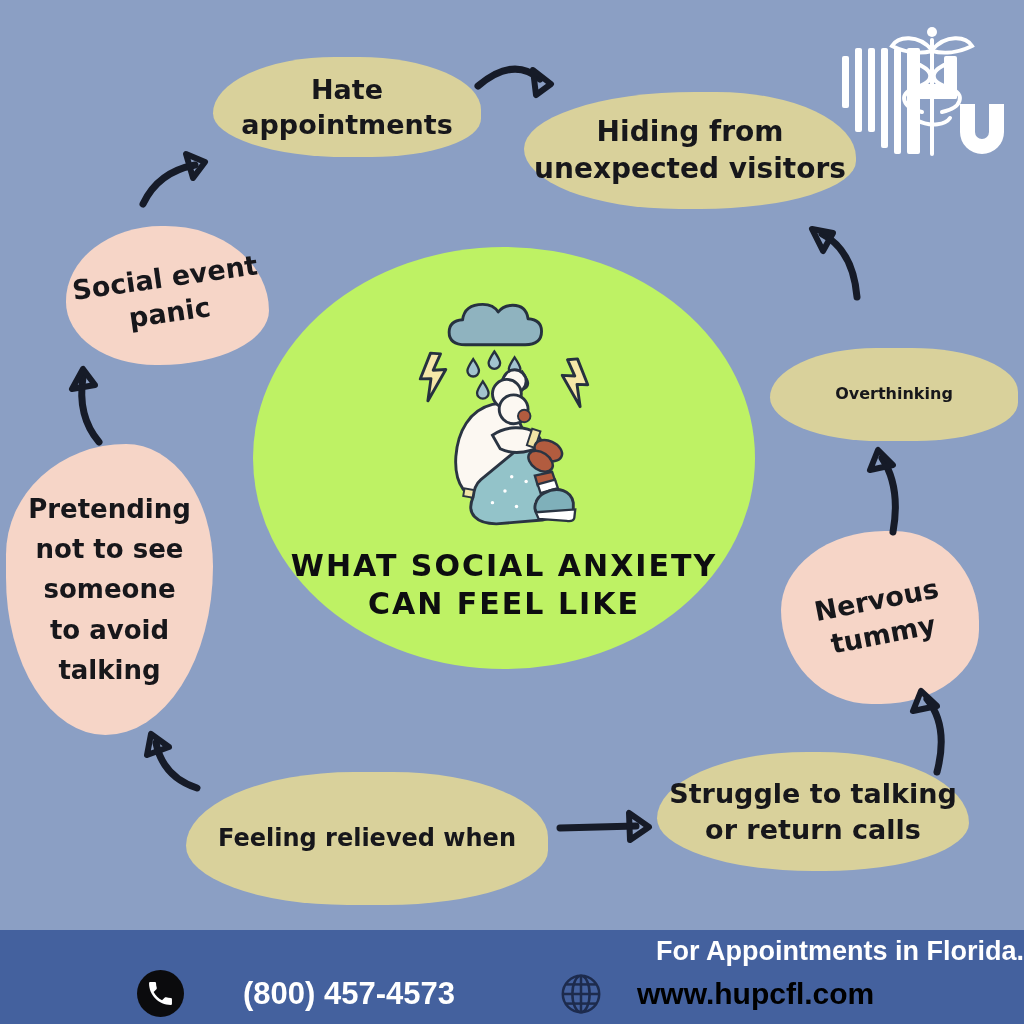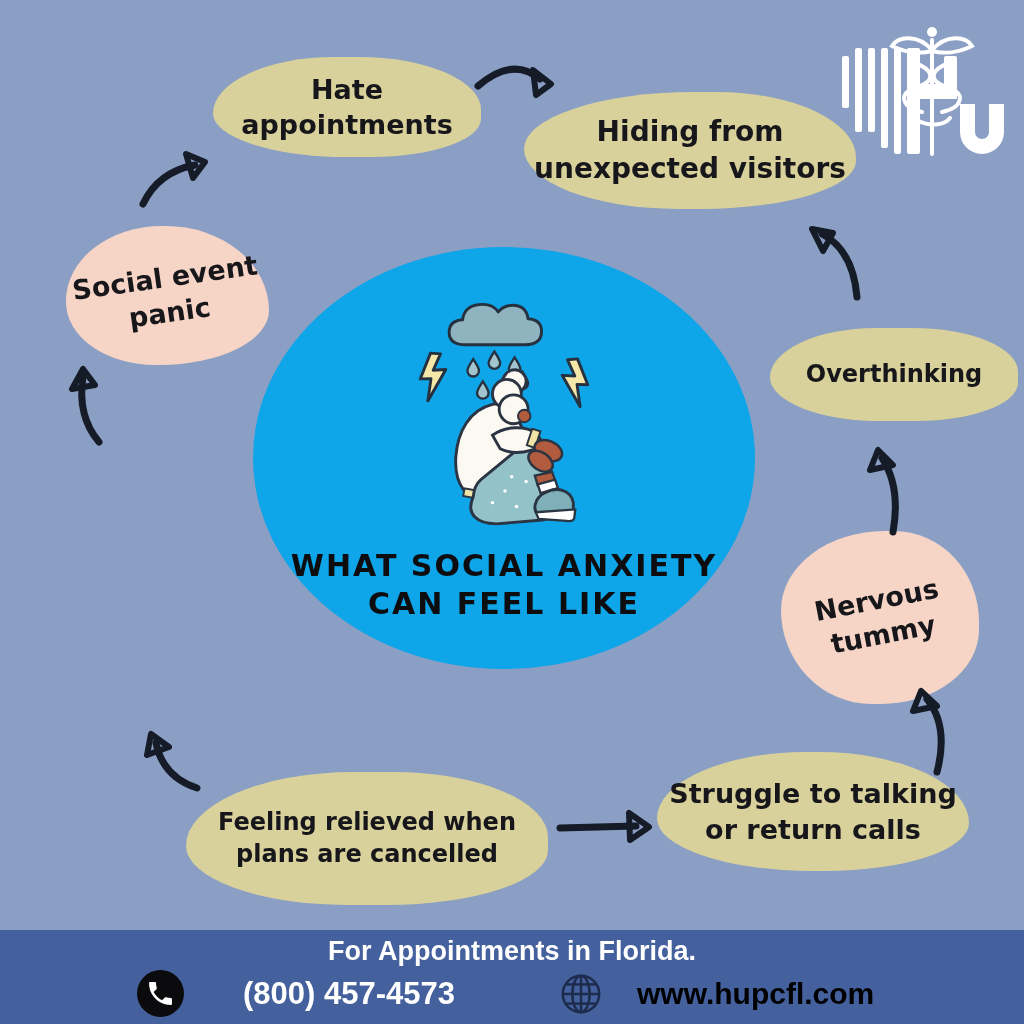--- a/index.html
+++ b/index.html
@@ -14,55 +14,55 @@
     text-align:center;font-weight:600;line-height:1.3;
   }
   .bubble .lines span{display:block;}
   .khaki{background:#d9d19b;}
   .pink{background:#f6d5c7;}
 
   #b-hate{left:213px;top:57px;width:268px;height:100px;font-size:27px;
     border-radius:50% 50% 45% 55% / 62% 58% 42% 48%;}
   #b-hiding{left:524px;top:92px;width:332px;height:117px;font-size:28px;
     border-radius:55% 45% 50% 50% / 52% 60% 44% 55%;}
-  #b-overthink{left:770px;top:328px;width:248px;height:93px;font-size:24px;
+  #b-overthink{left:770px;top:348px;width:248px;height:93px;font-size:16px;
     border-radius:50% 50% 48% 52% / 62% 55% 48% 55%;}
   #b-nervous{left:781px;top:531px;width:198px;height:173px;font-size:27px;
     border-radius:55% 45% 52% 48% / 48% 55% 45% 57%;}
   #b-nervous .lines{transform:rotate(-11deg);}
   #b-struggle{left:657px;top:752px;width:312px;height:119px;font-size:27px;
     border-radius:50% 50% 48% 52% / 58% 62% 42% 46%;}
   #b-relieved{left:186px;top:772px;width:362px;height:133px;font-size:24px;
     border-radius:52% 48% 50% 50% / 62% 55% 46% 50%;}
   #b-pretending{left:6px;top:444px;width:207px;height:291px;font-size:26px;line-height:1.55;
     border-radius:58% 42% 52% 48% / 38% 42% 58% 54%;}
   #b-social{left:66px;top:226px;width:203px;height:139px;font-size:27px;
     border-radius:48% 52% 55% 45% / 55% 62% 40% 46%;}
   #b-social .lines{transform:rotate(-8deg);}
 
   #center-ellipse{
     position:absolute;left:253px;top:247px;width:502px;height:422px;
-    background:#0ea5e9;border-radius:50%;
+    background:#bef264;border-radius:50%;
   }
   #illustration{position:absolute;left:116px;top:40px;}
   #center-title{
     position:absolute;left:0;right:0;top:300px;text-align:center;
     font-weight:800;font-size:30px;line-height:38px;letter-spacing:2px;color:#0d0d10;
   }
 
   #arrow-layer,#logo-svg{position:absolute;pointer-events:none;}
   #arrow-layer{left:0;top:0;}
   #logo{position:absolute;left:842px;top:20px;width:170px;height:140px;}
 
   #footer{
     position:absolute;left:0;top:930px;width:1024px;height:94px;
     background:#44619e;color:#ffffff;
   }
   #footer-heading{
-    position:absolute;left:0;right:0;top:6px;text-align:center;
+    position:absolute;left:0;right:0;top:6px;text-align:right;
     font-family:"Liberation Sans", sans-serif;font-weight:700;font-size:27px;
   }
   #phone-badge{position:absolute;left:137px;top:970px;width:47px;height:47px;}
   #footer-phone{
     position:absolute;left:213px;top:976px;
     font-family:"Liberation Sans", sans-serif;font-weight:700;font-size:31px;color:#fff;margin-left:30px;
   }
   #globe-badge{position:absolute;left:558px;top:971px;width:46px;height:46px;}
   #footer-site{
     position:absolute;left:637px;top:977px;
@@ -160,22 +160,30 @@
   </div>
   <div class="bubble khaki" id="b-struggle">
     <div class="lines">
         <span>Struggle to talking</span>
         <span>or return calls</span>
       </div>
   </div>
   <div class="bubble khaki" id="b-relieved">
     <div class="lines">
         <span>Feeling relieved when</span>
-        <span>plans are cancelled</span>
-      </div>
+      </div>
+  </div>
+  <div class="bubble pink" id="b-pretending">
+    <div class="lines">
+      <span>Pretending</span>
+      <span>not to see</span>
+      <span>someone</span>
+      <span>to avoid</span>
+      <span>talking</span>
+    </div>
   </div>
   <div class="bubble pink" id="b-social">
     <div class="lines">
         <span>Social event</span>
         <span>panic</span>
       </div>
   </div>
 
   <svg id="arrow-layer" width="1024" height="1024" viewBox="0 0 1024 1024" fill="none" stroke="#161b28" stroke-linecap="round" stroke-linejoin="round">
     <g stroke-width="7">

